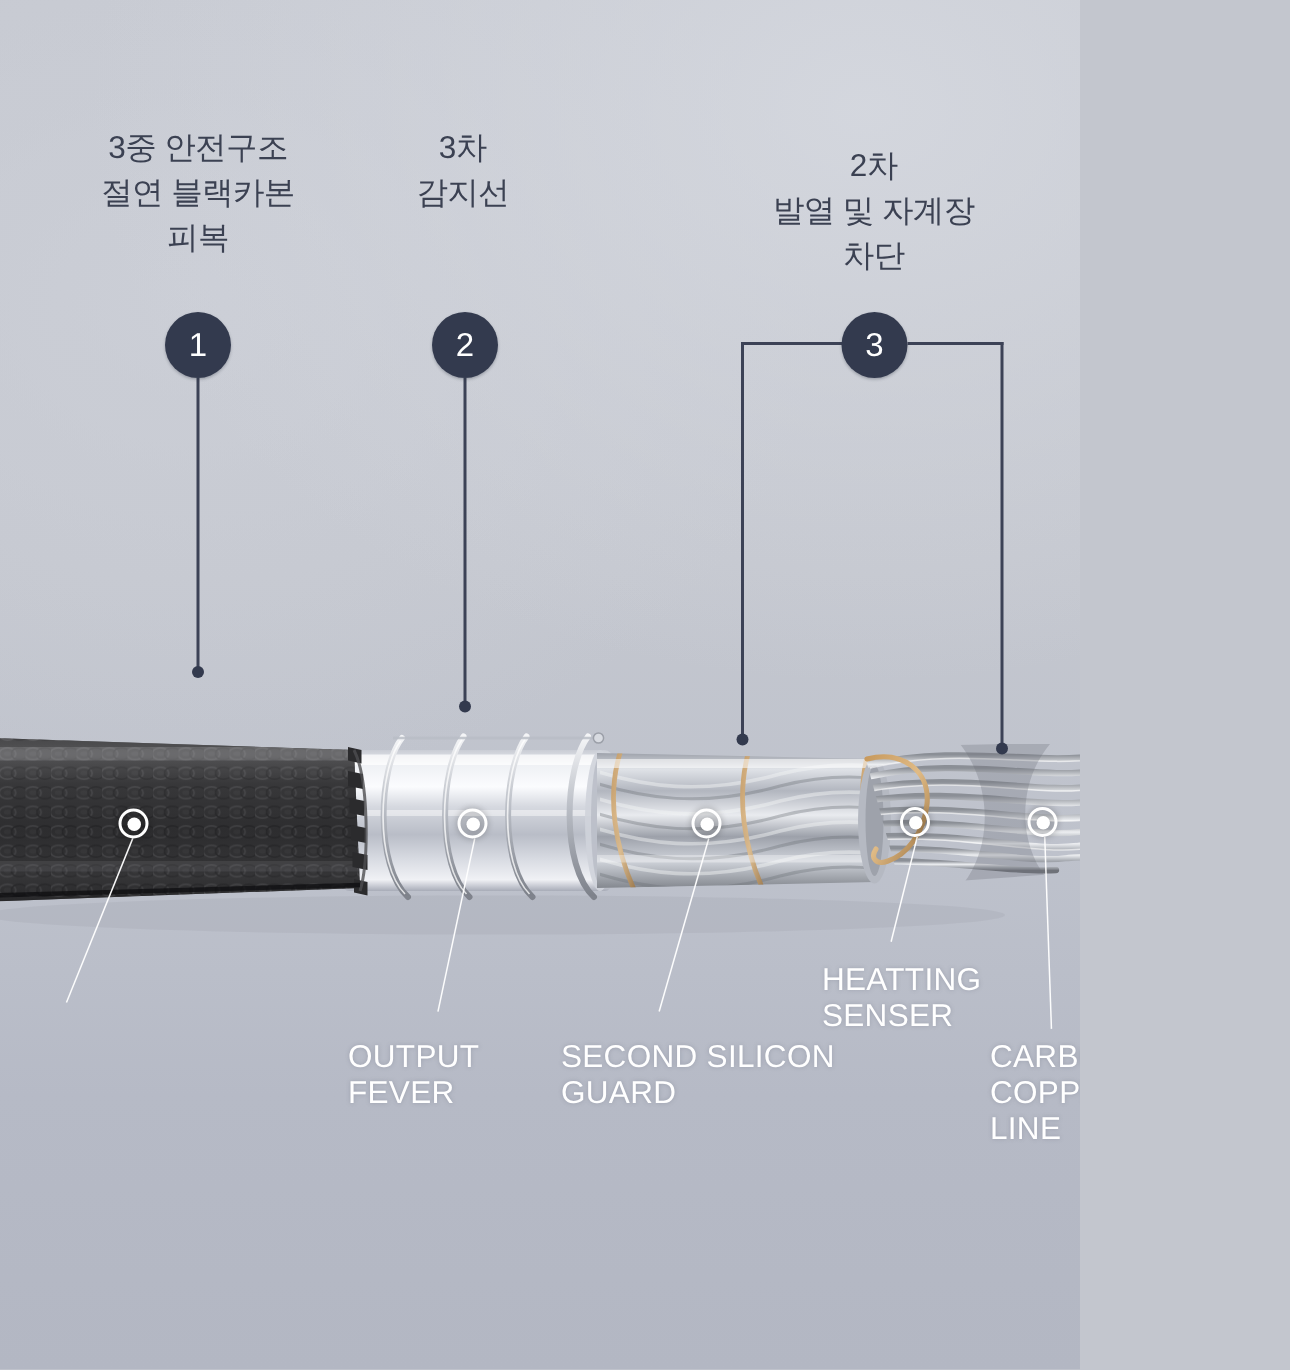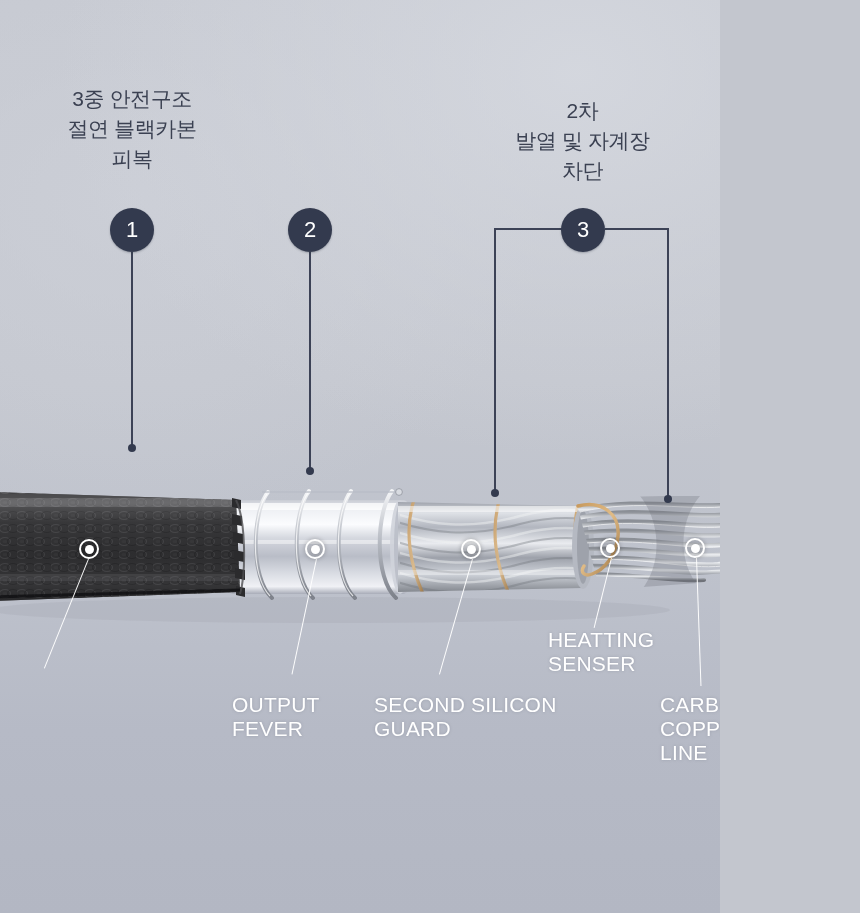--- a/index.html
+++ b/index.html
@@ -49,20 +49,22 @@
     text-shadow:0 0 3px rgba(120,125,140,.45);}
 </style>
 </head>
 <body>
 
 <div id="stage">
 
   <div class="kblock" id="k1">3중 안전구조
 절연 블랙카본
 피복</div>
+  <div class="kblock" id="k2">3차
+감지선</div>
   <div class="kblock" id="k3">2차
 발열 및 자계장
 차단</div>
 
   <div class="stem" style="left:131px;top:252px;height:195px;"></div>
   <div class="enddot" style="left:128px;top:444px;"></div>
   <div class="badge" style="left:110px;top:208px;">1</div>
 
   <div class="stem" style="left:309px;top:252px;height:218px;"></div>
   <div class="enddot" style="left:306px;top:467px;"></div>
@@ -270,21 +272,21 @@
   <div class="marker" style="left:461px;top:539px;">
       <i></i>
     </div>
   <div class="elabel" style="left:374px;top:693px;">SECOND SILICON
 GUARD</div>
 
   <div class="leader" style="left:611px;top:558px;height:72px;transform:rotate(14deg);"></div>
   <div class="marker" style="left:600px;top:538px;">
       <i></i>
     </div>
-  <div class="elabel" style="left:548px;top:628px;">HEATTING
+  <div class="elabel" style="left:548px;top:642px;">HEATTING
 SENSER</div>
 
   <div class="leader" style="left:696px;top:558px;height:128px;transform:rotate(-2deg);"></div>
   <div class="marker" style="left:685px;top:538px;">
       <i></i>
     </div>
   <div class="elabel" style="left:660px;top:693px;">CARBON COPPER
 LINE</div>
 
 </div>

